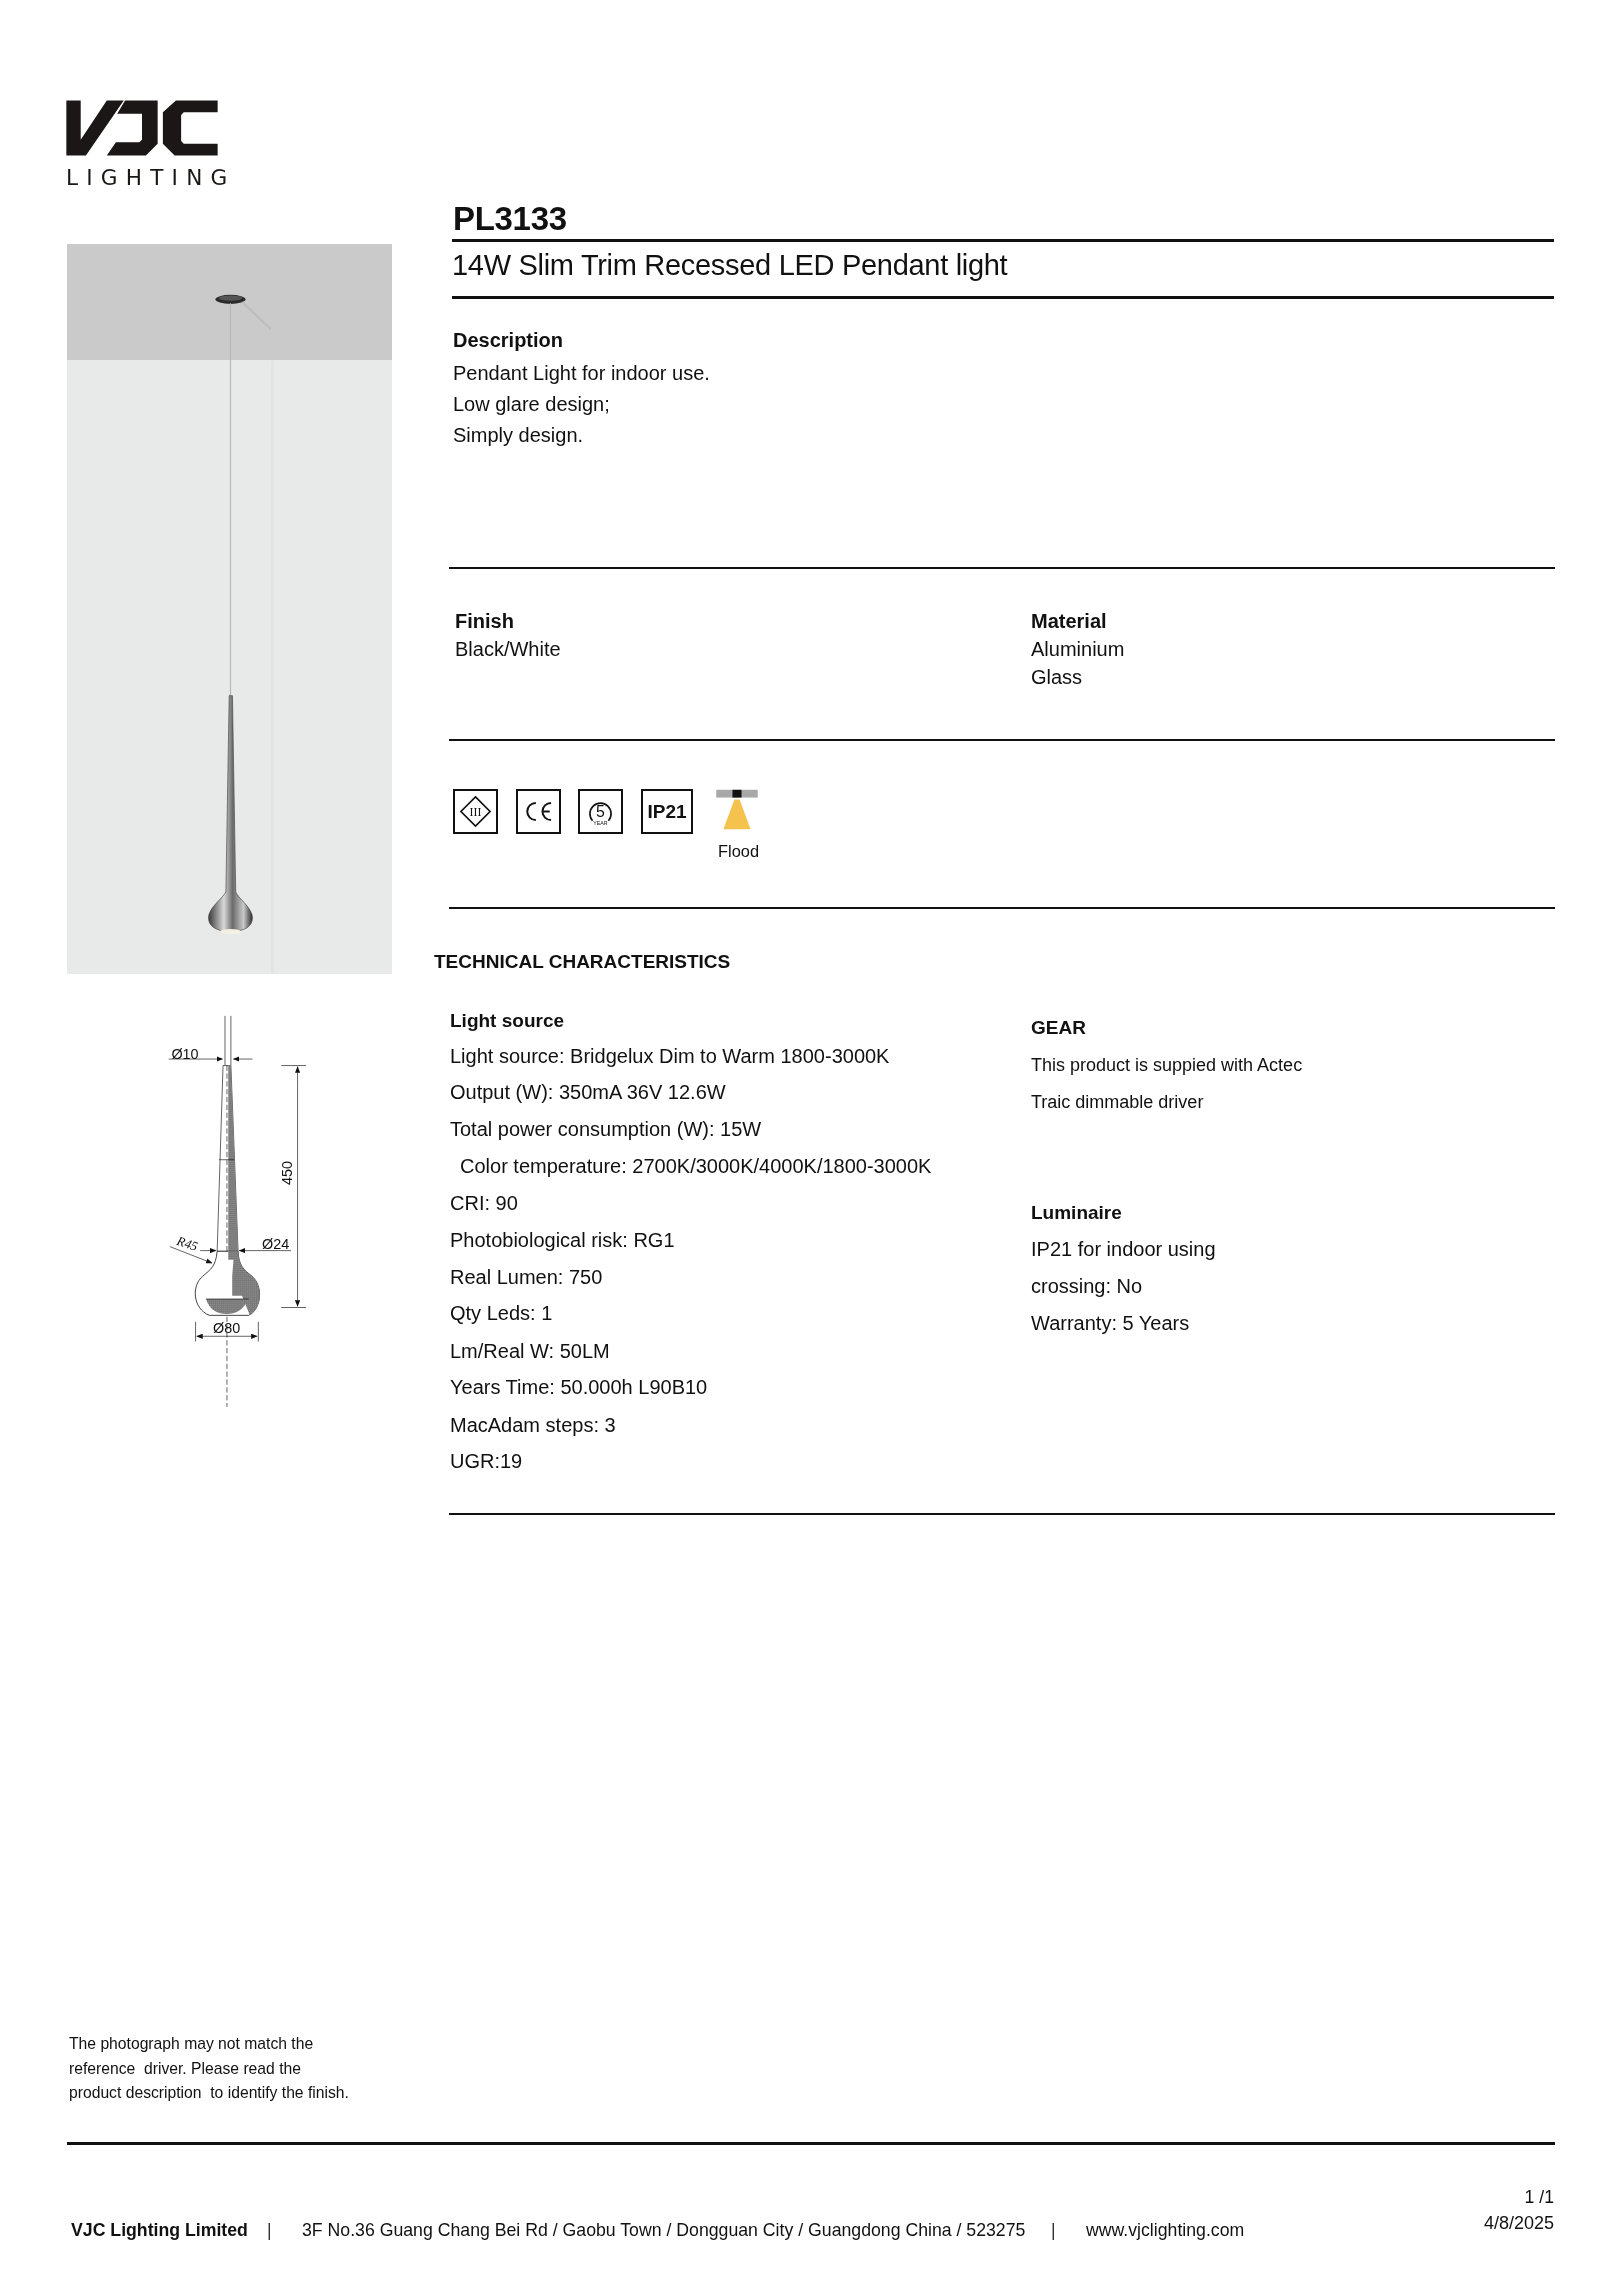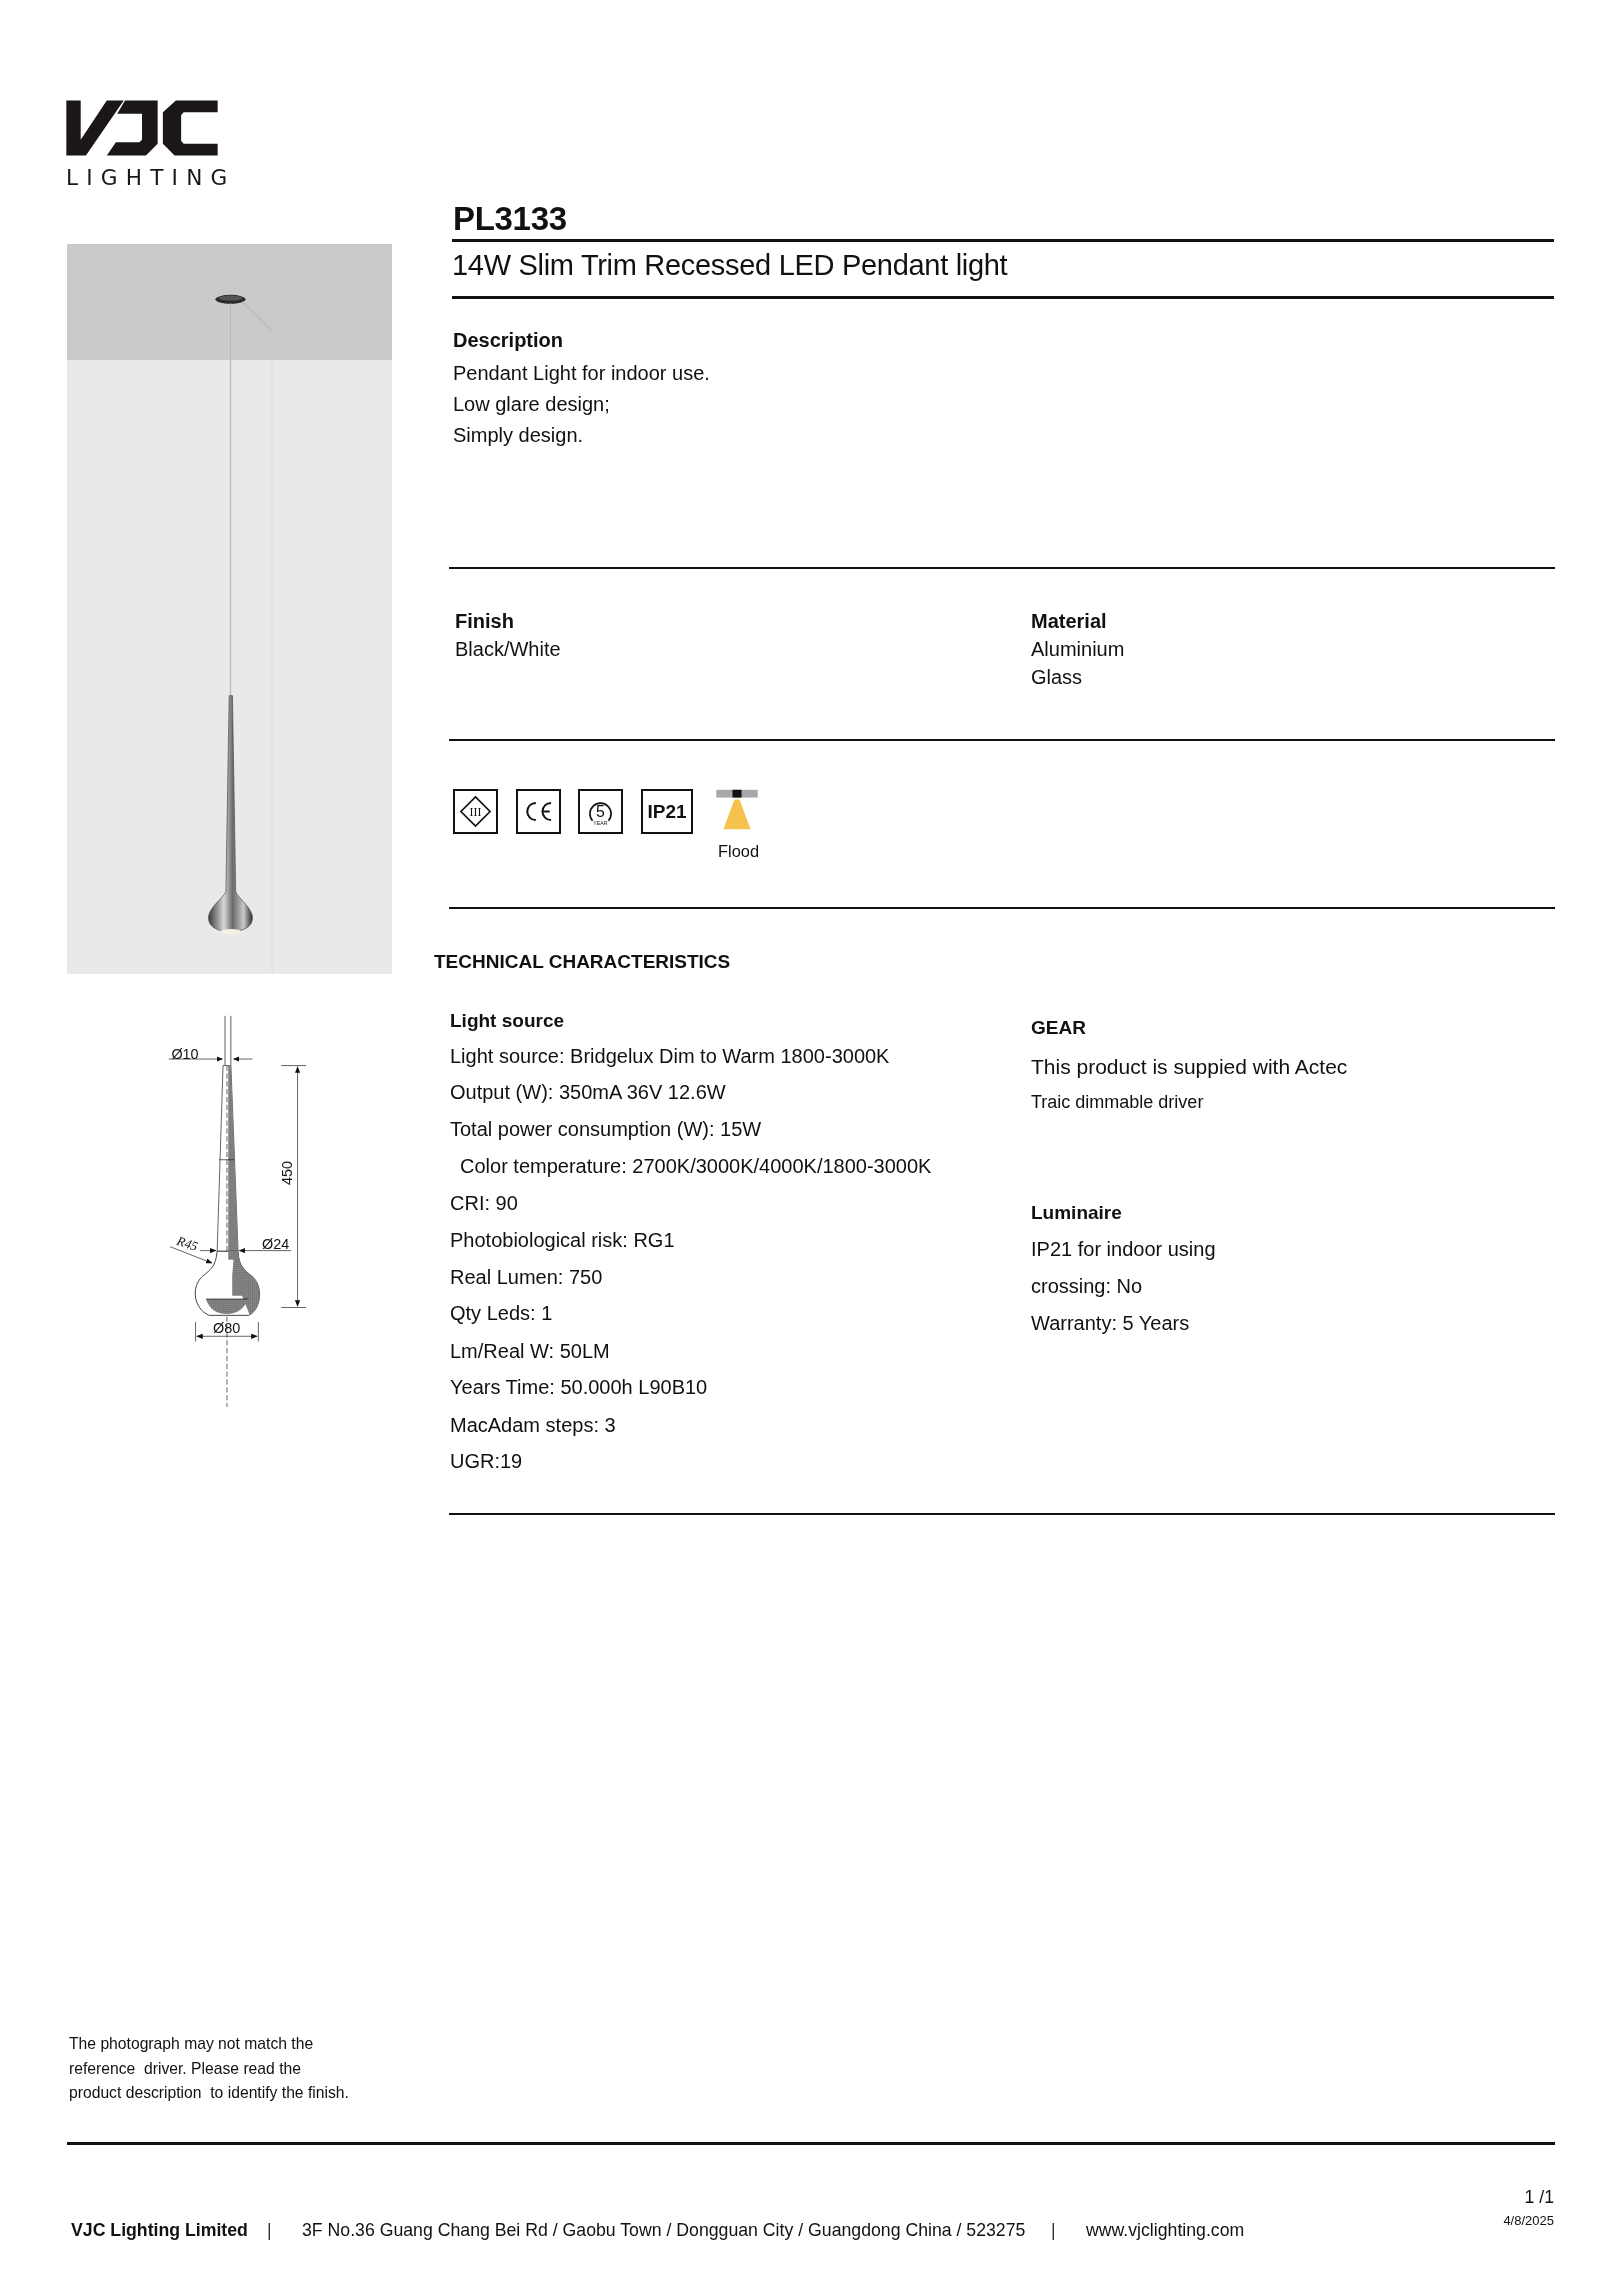--- a/index.html
+++ b/index.html
@@ -201,35 +201,35 @@
   <div class="txt body32" style="left:450px;top:1230px">Photobiological risk: RG1</div>
   <div class="txt body32" style="left:450px;top:1267px">Real Lumen: 750</div>
   <div class="txt body32" style="left:450px;top:1303px">Qty Leds: 1</div>
   <div class="txt body32" style="left:450px;top:1341px">Lm/Real W: 50LM</div>
   <div class="txt body32" style="left:450px;top:1377px">Years Time: 50.000h L90B10</div>
   <div class="txt body32" style="left:450px;top:1415px">MacAdam steps: 3</div>
   <div class="txt body32" style="left:450px;top:1451px">UGR:19</div>
 </div>
 
 <div class="txt h-bold body29" style="left:1031px;top:1018px">GEAR</div>
-<div class="txt" style="left:1031px;top:1056px;font-size:21px">This product is suppied with Actec</div>
+<div class="txt" style="left:1031px;top:1056px;font-size:18px">This product is suppied with Actec</div>
 <div class="txt" style="left:1031px;top:1093px;font-size:18px">Traic dimmable driver</div>
 
 <div class="txt h-bold body29" style="left:1031px;top:1203px">Luminaire</div>
 <div class="txt body32" style="left:1031px;top:1239px">IP21 for indoor using</div>
 <div class="txt body32" style="left:1031px;top:1276px">crossing: No</div>
 <div class="txt body32" style="left:1031px;top:1313px">Warranty: 5 Years</div>
 
 <div class="hr" style="left:449px;top:1513px;width:1106px;height:2px"></div>
 
 <div class="txt disclaimer" style="top:2036px">The photograph may not match the</div>
 <div class="txt disclaimer" style="top:2061px;white-space:pre">reference  driver. Please read the</div>
 <div class="txt disclaimer" style="top:2085px;white-space:pre">product description  to identify the finish.</div>
 
 <div class="hr" style="left:67px;top:2142px;width:1488px;height:2.6px"></div>
 <div class="txt footer-txt h-bold" style="left:71px">VJC Lighting Limited</div>
 <div class="txt footer-txt" style="left:267px;color:#333">|</div>
 <div class="txt footer-txt" style="left:302px">3F No.36 Guang Chang Bei Rd / Gaobu Town / Dongguan City / Guangdong China / 523275</div>
 <div class="txt footer-txt" style="left:1051px;color:#333">|</div>
 <div class="txt footer-txt" style="left:1086px">www.vjclighting.com</div>
 <div class="txt" style="right:68px;top:2189px;font-size:17.7px;text-align:right">1 /1</div>
-<div class="txt" style="right:68px;top:2214px;font-size:13px;text-align:left">4/8/2025</div>
+<div class="txt" style="right:68px;top:2214px;font-size:18px;text-align:left">4/8/2025</div>
 
 
 </body></html>

